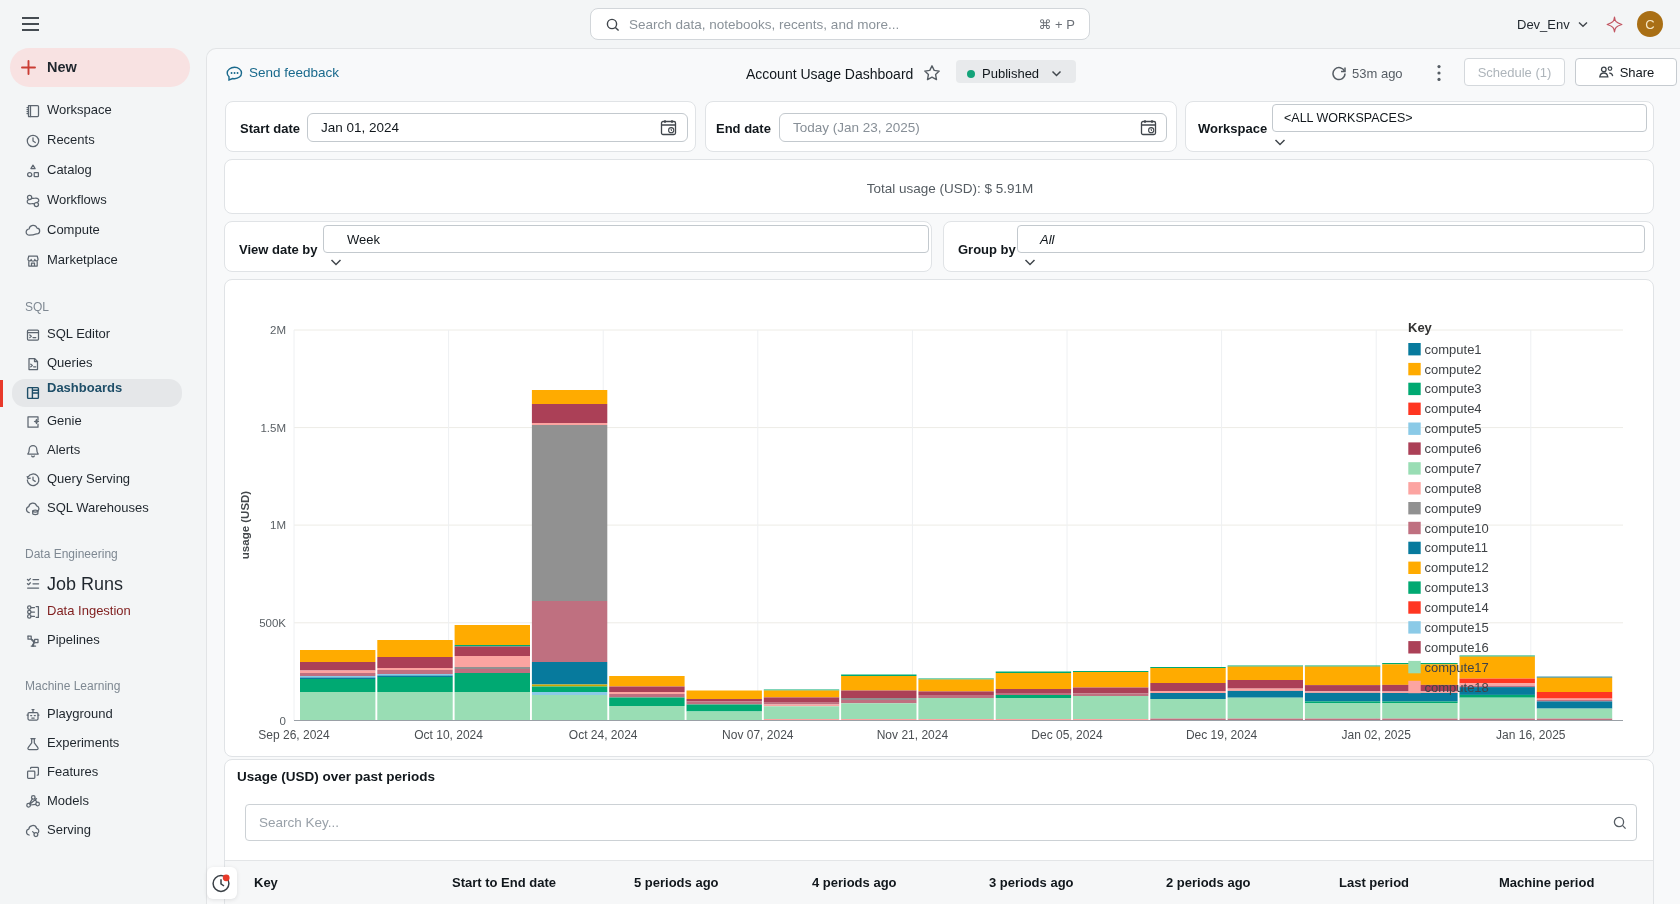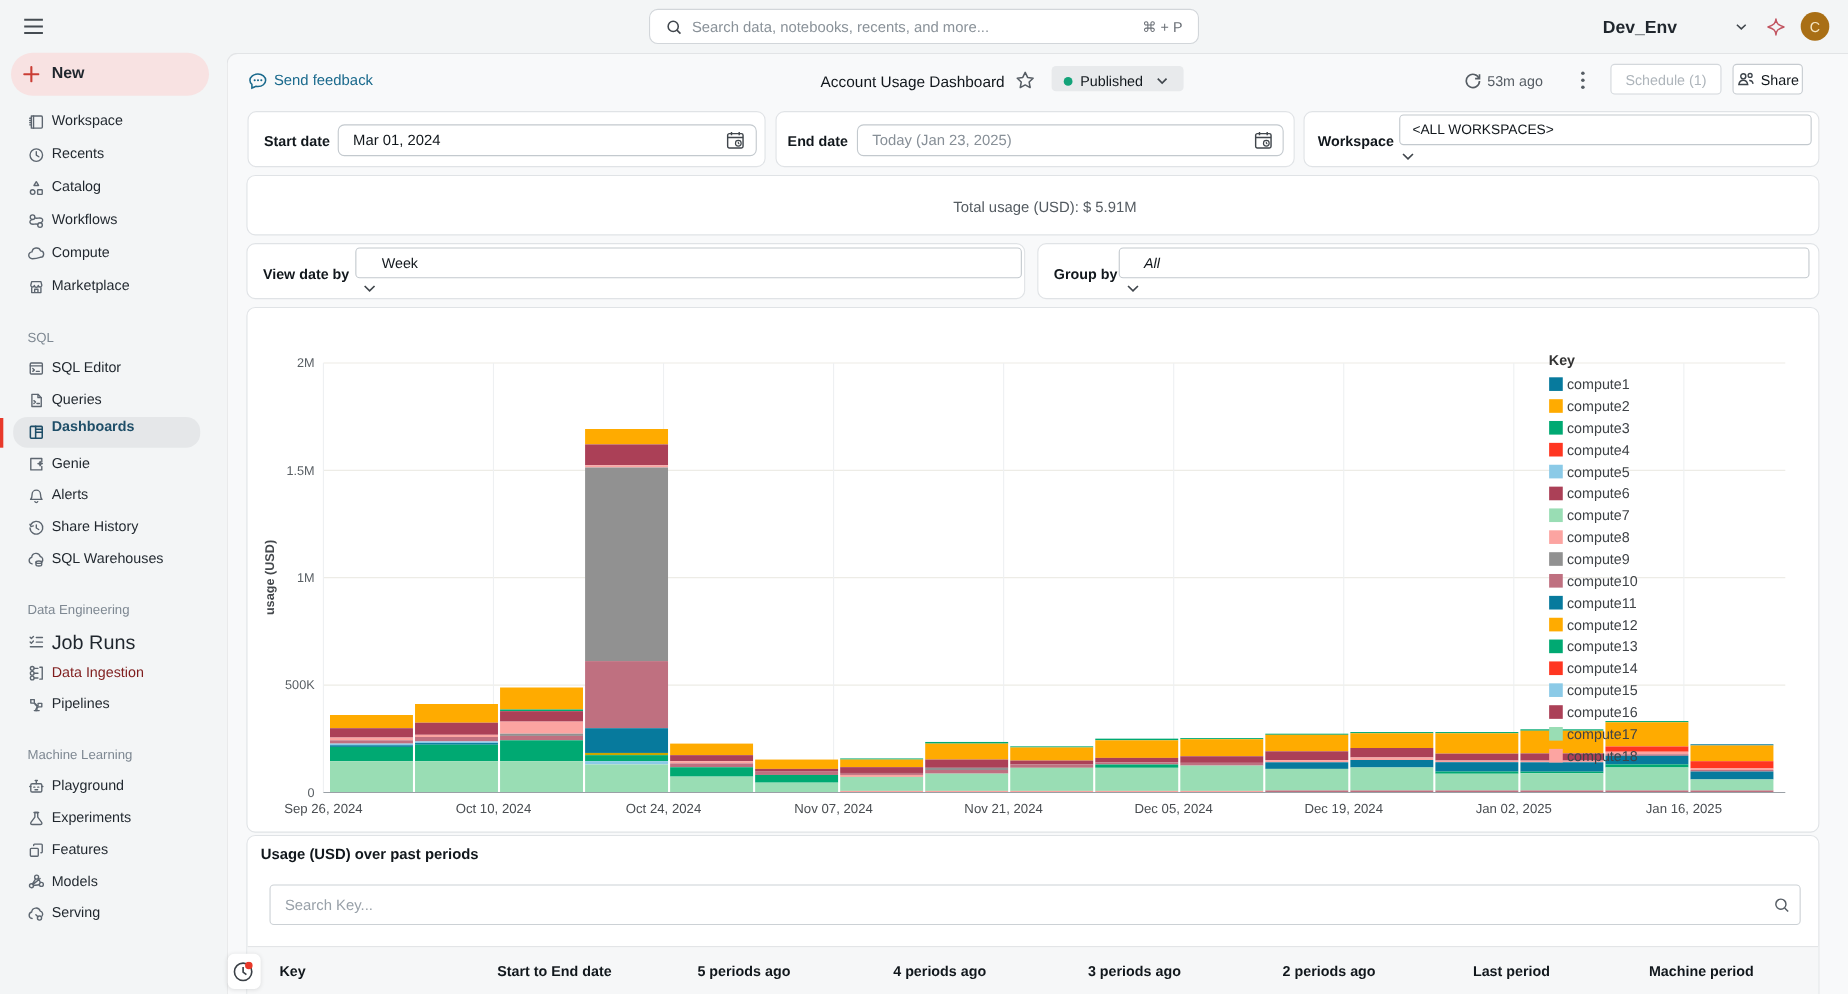--- a/index.html
+++ b/index.html
@@ -14,21 +14,21 @@
     <path d="M1 3h17M1 9h17M1 15h17" stroke="#454c52" stroke-width="1.8"></path>
   </svg>
 <div class="abs" style="left:590px;top:8px;width:500px;height:32px;background:#fff;border:1px solid #d2d6da;border-radius:8px">
   <svg class="abs" style="left:14px;top:8px" width="16" height="16" viewBox="0 0 16 16">
       <circle cx="7" cy="7" r="4.6" fill="none" stroke="#40464c" stroke-width="1.4"></circle>
       <path d="M10.4 10.4l3.2 3.2" stroke="#40464c" stroke-width="1.4"></path>
     </svg>
   <div class="abs" style="left:38px;top:8px;font-size:13.5px;color:#8a9299">Search data, notebooks, recents, and more...</div>
   <div class="abs" style="right:14px;top:8px;font-size:13px;color:#6b7077">⌘ + P</div>
 </div>
-<div class="abs" style="left:1457px;top:17px;font-size:16px;font-weight:700;color:#1f262d">Dev_Env</div>
+<div class="abs" style="left:1517px;top:17px;font-size:13px;font-weight:400;color:#1f262d">Dev_Env</div>
 <svg class="abs" style="left:1578px;top:21px" width="10" height="7" viewBox="0 0 10 7">
     <path d="M1 1.5l4 3.8 4-3.8" fill="none" stroke="#40464c" stroke-width="1.4"></path>
   </svg>
 <svg class="abs" style="left:1606px;top:16px" width="17" height="17" viewBox="0 0 17 17">
     <path d="M8.5 1.2 C8.9 5.2, 10 6.7, 15.8 8.5 C10 10.3, 8.9 11.8, 8.5 15.8 C8.1 11.8, 7 10.3, 1.2 8.5 C7 6.7, 8.1 5.2, 8.5 1.2 Z" fill="none" stroke="#c25662" stroke-width="1.3" stroke-linejoin="round"></path>
   </svg>
 <div class="abs" style="left:1637px;top:11px;width:26px;height:26px;border-radius:50%;background:#a96f15;color:#f6e7c4;font-size:13px;display:flex;align-items:center;justify-content:center">C</div>
 
 <div class="abs" style="left:10px;top:48px;width:180px;height:39px;background:#f8e2e2;border-radius:19.5px"></div>
 <svg class="abs" style="left:21px;top:60px" width="15" height="15" viewBox="0 0 15 15">
@@ -95,21 +95,21 @@
 <div style="position:absolute;left:25px;top:443px"><svg width="16" height="16" viewBox="0 0 16 16" style="stroke:#5d6670;stroke-width:1.25;stroke-linecap:round;stroke-linejoin:round;fill:none">
       <path d="M8 2.6a3.8 3.8 0 0 1 3.8 3.8c0 3 .8 4 1.4 4.6H2.8c.6-.6 1.4-1.6 1.4-4.6A3.8 3.8 0 0 1 8 2.6z" fill="none"></path>
       <path d="M6.7 13a1.4 1.4 0 0 0 2.6 0" fill="none"></path>
     </svg></div>
 <div style="position:absolute;left:47px;top:442px;font-size:13px;font-weight:500;color:#1f262d">Alerts</div>
 <div style="position:absolute;left:25px;top:472px"><svg width="16" height="16" viewBox="0 0 16 16" style="stroke:#5d6670;stroke-width:1.25;stroke-linecap:round;stroke-linejoin:round;fill:none">
       <path d="M3 5A5.8 5.8 0 1 1 2.3 8" fill="none"></path>
       <path d="M2.2 4.6l.9 2.1 2.2-.6" fill="none"></path>
       <path d="M8 5.2V8l2.2 1.4" fill="none"></path>
     </svg></div>
-<div style="position:absolute;left:47px;top:471px;font-size:13px;font-weight:500;color:#1f262d">Share History</div>
+<div style="position:absolute;left:47px;top:471px;font-size:13px;font-weight:500;color:#1f262d">Query Serving</div>
 <div style="position:absolute;left:25px;top:501px"><svg width="16" height="16" viewBox="0 0 16 16" style="stroke:#5d6670;stroke-width:1.25;stroke-linecap:round;stroke-linejoin:round;fill:none">
       <path d="M4.2 11.6a3 3 0 0 1-.4-5.9 4 4 0 0 1 7.8-.8 2.9 2.9 0 0 1 1.5 4.8" fill="none"></path>
       <ellipse cx="10.3" cy="10.1" rx="2.6" ry="1.1" fill="none"></ellipse>
       <path d="M7.7 10.1v2.4c0 .6 1.2 1.1 2.6 1.1s2.6-.5 2.6-1.1v-2.4" fill="none"></path>
     </svg></div>
 <div style="position:absolute;left:47px;top:500px;font-size:13px;font-weight:500;color:#1f262d">SQL Warehouses</div>
 <div style="position:absolute;left:25px;top:547px;font-size:12px;color:#7e8892">Data Engineering</div>
 <div style="position:absolute;left:25px;top:575px"><svg width="16" height="16" viewBox="0 0 16 16" style="stroke:#5d6670;stroke-width:1.25;stroke-linecap:round;stroke-linejoin:round;fill:none">
       <path d="M2.4 4.4l1.1 1.1 1.9-1.9M2.4 8.6l1.1 1.1 1.9-1.9M8 4.6h5.6M8 8.8h5.6M2.6 13h11" fill="none"></path>
     </svg></div>
@@ -182,32 +182,32 @@
     <path d="M13.6 6.4A6 6 0 1 0 14 8.6" fill="none" stroke="#565d64" stroke-width="1.5"></path>
     <path d="M14 2.5v4h-4" fill="none" stroke="#565d64" stroke-width="1.5"></path>
   </svg>
 <div class="abs" style="left:1352px;top:66px;font-size:13px;color:#565d64">53m ago</div>
 <svg class="abs" style="left:1436px;top:64px" width="6" height="18" viewBox="0 0 6 18">
     <circle cx="3" cy="2.6" r="1.6" fill="#565d64"></circle>
     <circle cx="3" cy="9" r="1.6" fill="#565d64"></circle>
     <circle cx="3" cy="15.4" r="1.6" fill="#565d64"></circle>
   </svg>
 <div class="btn" style="left:1464px;top:58px;width:101px;color:#aeb5bb">Schedule (1)</div>
-<div class="btn" style="left:1575px;top:58px;width:64px;color:#11171c;border-color:#c6cbd0">
+<div class="btn" style="left:1575px;top:58px;width:102px;color:#11171c;border-color:#c6cbd0">
   <svg width="16" height="16" viewBox="0 0 16 16" style="margin-right:6px">
       <circle cx="5.8" cy="5.4" r="2.3" fill="none" stroke="#3d444b" stroke-width="1.3"></circle>
       <path d="M1.8 12.8c.4-2.5 2-3.8 4-3.8s3.6 1.3 4 3.8z" fill="none" stroke="#3d444b" stroke-width="1.3"></path>
       <circle cx="12" cy="4.6" r="1.8" fill="none" stroke="#3d444b" stroke-width="1.2"></circle>
       <path d="M11.2 9.2c2-.2 3.2 1 3.5 3" fill="none" stroke="#3d444b" stroke-width="1.2"></path>
     </svg>Share</div>
 
 <div class="card" style="left:225px;top:101px;width:471px;height:51px"></div>
 <div class="lbl" style="left:240px;top:121px">Start date</div>
 <div class="inp" style="left:307px;top:113px;width:381px;height:29px"></div>
-<div class="abs" style="left:321px;top:120px;font-size:13.5px;color:#11171c">Mar 01, 2024</div>
+<div class="abs" style="left:321px;top:120px;font-size:13.5px;color:#11171c">Jan 01, 2024</div>
 <svg class="abs" style="left:660px;top:119px" width="17" height="17" viewBox="0 0 17 17">
     <rect x="1.5" y="2.5" width="14" height="13" rx="1.5" fill="none" stroke="#40464c" stroke-width="1.3"></rect>
     <path d="M1.5 6h14M5 1v3M12 1v3" stroke="#40464c" stroke-width="1.3"></path>
     <circle cx="11.2" cy="11.2" r="2.6" fill="#fff" stroke="#40464c" stroke-width="1.1"></circle>
     <path d="M11.2 9.8v1.5l1 .7" fill="none" stroke="#40464c" stroke-width="1"></path>
   </svg>
 <div class="card" style="left:705px;top:101px;width:472px;height:51px"></div>
 <div class="lbl" style="left:716px;top:121px">End date</div>
 <div class="inp" style="left:779px;top:113px;width:388px;height:29px"></div>
 <div class="abs" style="left:793px;top:120px;font-size:13.5px;color:#878f97">Today (Jan 23, 2025)</div>

